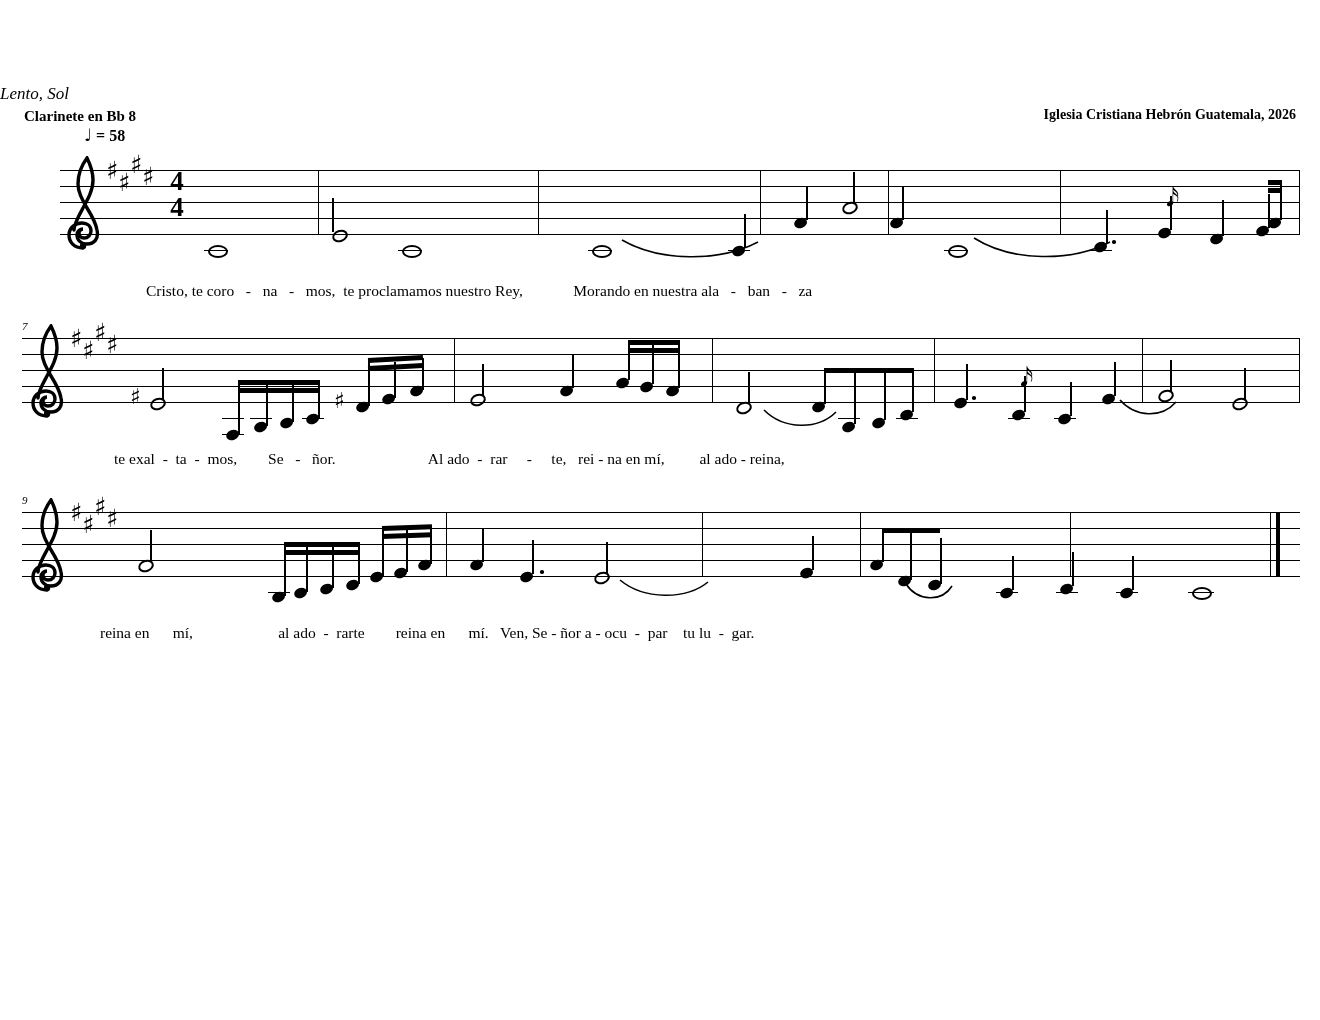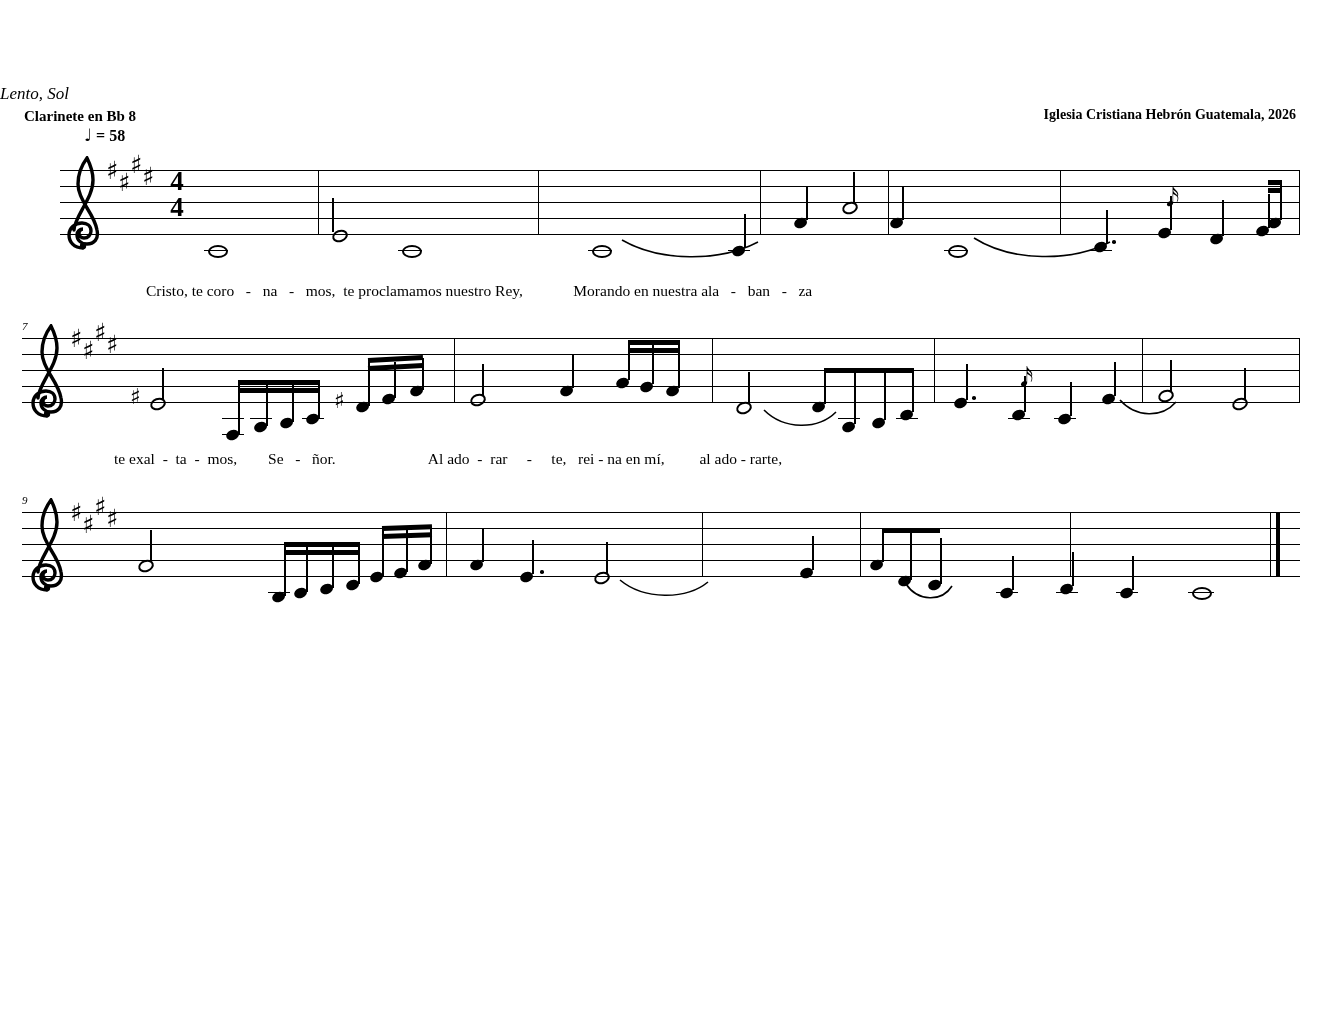--- a/index.html
+++ b/index.html
@@ -260,21 +260,21 @@
       <svg width="76" height="24">
           <path d="M2 2 C22 22 56 22 74 4" fill="none" stroke="#000" stroke-width="1.6"></path>
         </svg>
     </div>
     <div class="slur" style="left:1096px;top:60px;">
       <svg width="60" height="22">
           <path d="M2 2 C18 20 44 20 58 4" fill="none" stroke="#000" stroke-width="1.6"></path>
         </svg>
     </div>
 
-    <div class="lyrics" style="left:92px;top:112px;">te exal  -  ta  -  mos,        Se   -   ñor.                        Al ado  -  rar     -     te,   rei - na en mí,         al ado - rarte,</div>
+    <div class="lyrics" style="left:92px;top:112px;">te exal  -  ta  -  mos,        Se   -   ñor.                        Al ado  -  rar     -     te,   rei - na en mí,         al ado - reina,</div>
   </div>
 
   <div class="system" style="left:22px;top:512px;width:1278px;height:110px;">
     <div class="measnum" style="left:0px;top:-18px;">9</div>
 
     <div class="staff">
       <div class="line" style="top:0px;width:1278px;"></div>
       <div class="line" style="top:16px;width:1278px;"></div>
       <div class="line" style="top:32px;width:1278px;"></div>
       <div class="line" style="top:48px;width:1278px;"></div>
@@ -362,15 +362,16 @@
       <svg width="92" height="24">
           <path d="M2 2 C26 22 68 22 90 4" fill="none" stroke="#000" stroke-width="1.6"></path>
         </svg>
     </div>
     <div class="slur" style="left:882px;top:70px;">
       <svg width="50" height="22">
           <path d="M2 2 C14 20 38 20 48 4" fill="none" stroke="#000" stroke-width="1.6"></path>
         </svg>
     </div>
 
+    <div class="lyrics" style="left:78px;top:112px;">reina en      mí,                      al ado  -  rarte        reina en      mí.   Ven, Se - ñor a - ocu  -  par    tu lu  -  gar.</div>
   </div>
 
 </div>
 
 </body></html>

